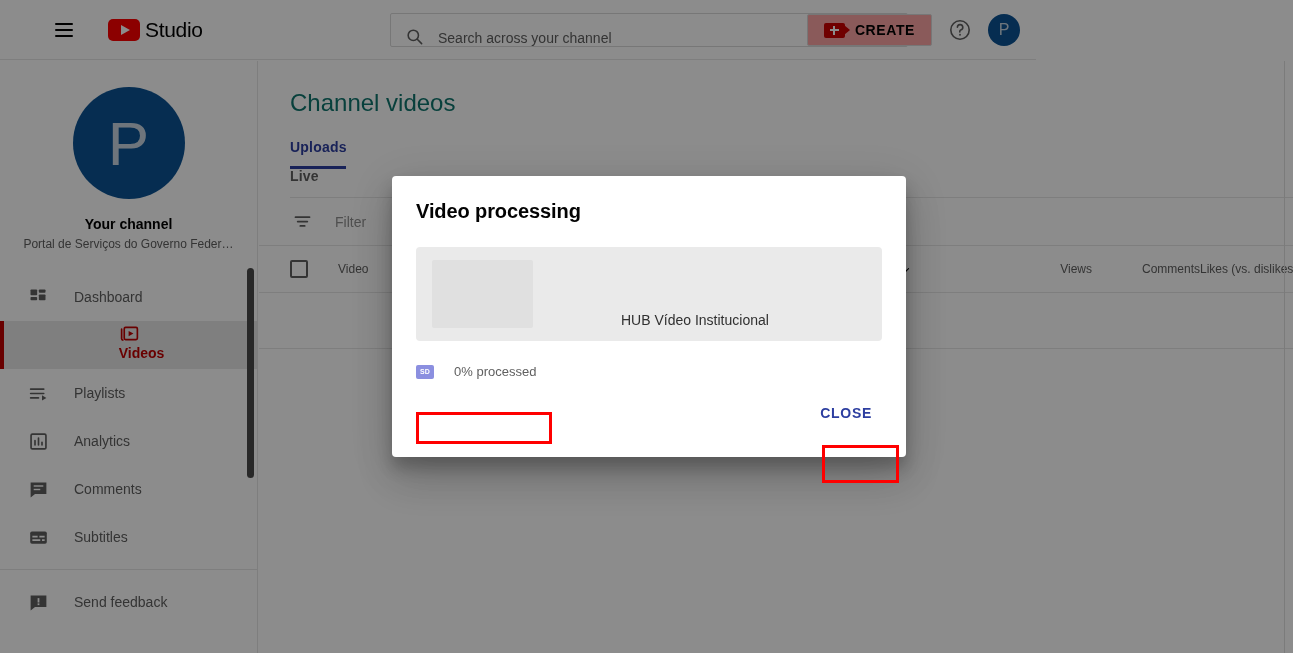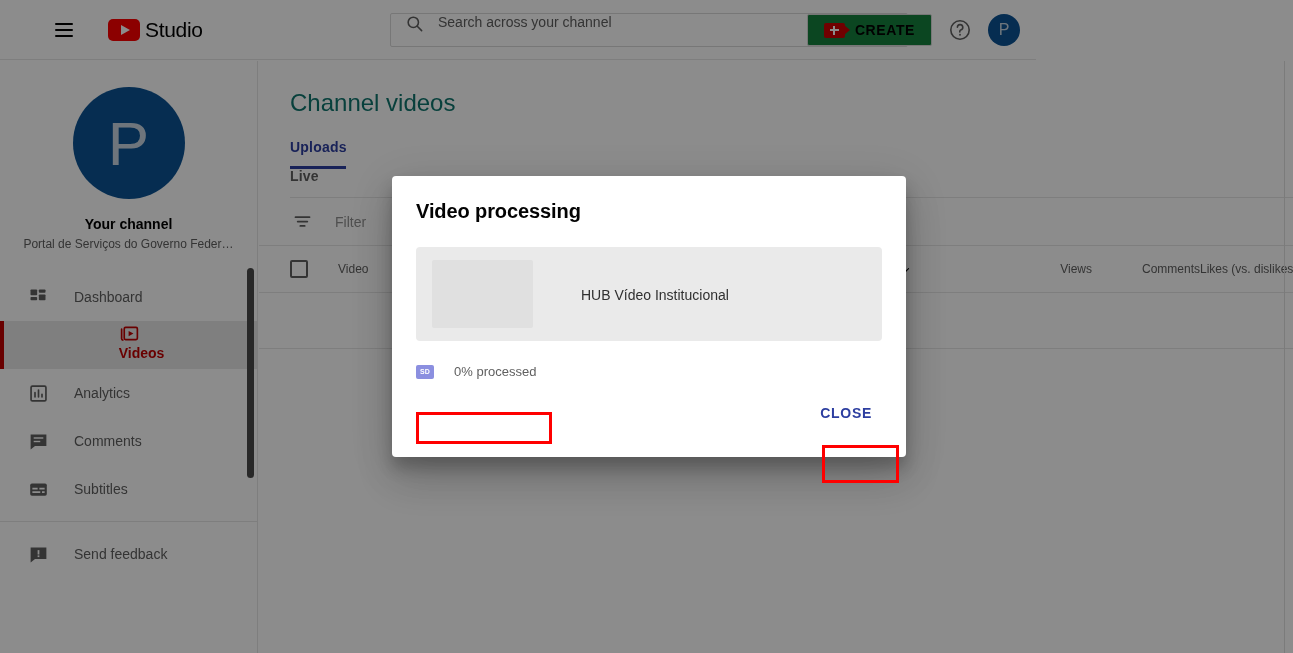--- a/index.html
+++ b/index.html
@@ -64,21 +64,21 @@
     letter-spacing: -0.3px;
     color: #030303;
     font-weight: 400;
   }
   .search-wrap {
     position: absolute;
     left: 390px; top: 13px;
     width: 518px; height: 34px;
     border: 1px solid #d9d9d9;
     border-radius: 2px;
-    display: flex; align-items: flex-start;
+    display: flex; align-items: flex-end;
     background: #ffffff;
   }
   .search-icon {
     margin-left: 14px; margin-right: 14px;
     flex: 0 0 auto;
     display: flex; align-items: center;
   }
   .search-input {
     border: none; outline: none;
     font-size: 14px;
@@ -94,21 +94,21 @@
     right: 16px; top: 0;
     height: 60px;
     display: flex; align-items: center; gap: 16px;
   }
   .create-btn {
     display: flex; align-items: center; gap: 10px;
     height: 32px;
     padding: 0 16px;
     border: 1px solid #d9d9d9;
     border-radius: 2px;
-    background: #15803d;
+    background: #fca5a5;
     cursor: pointer;
     font-size: 14px;
     font-weight: bold;
     letter-spacing: 0.6px;
     color: #030303;
     font-family: "Liberation Sans", sans-serif;
   }
   .cam-icon {
     width: 21px; height: 15px;
     background: #cc0000;
@@ -361,22 +361,23 @@
     color: #030303;
     width: 446px;
   }
   .modal-body b { font-weight: bold; }
   .video-card {
     margin-top: 24px;
     background: #eaeaea;
     border-radius: 4px;
     height: 94px;
     display: flex;
-    align-items: center;
+    align-items: flex-end;
     padding: 13px 16px;
+    gap: 40px;
   }
   .thumb-placeholder {
     width: 101px; height: 68px;
     background: #e0e0e0;
     border-radius: 2px;
     flex: 0 0 101px;
   }
   .video-card-title {
     margin-left: 48px;
     margin-top: 2px;
@@ -513,20 +514,31 @@
         <span class="nav-icon">
           <svg width="21" height="21" viewBox="0 0 24 24" fill="none" stroke="#c00000" stroke-width="1.9">
             <rect x="6" y="5" width="15" height="14" rx="1.5"></rect>
             <path d="M3 7v11a1.5 1.5 0 0 0 1.5 1.5" stroke-linecap="round"></path>
             <path d="M11 9l5.5 3L11 15z" fill="#c00000" stroke="none"></path>
           </svg>
         </span>
         <span>Videos</span>
       </div>
 
+      <div class="nav-item">
+        <span class="nav-icon">
+          <svg width="21" height="21" viewBox="0 0 24 24" fill="none" stroke="#606060" stroke-width="1.9" stroke-linecap="round">
+            <line x1="3" y1="7" x2="18" y2="7"></line>
+            <line x1="3" y1="12" x2="18" y2="12"></line>
+            <line x1="3" y1="17" x2="12" y2="17"></line>
+            <path d="M16 14l5 3-5 3z" fill="#606060" stroke="none"></path>
+          </svg>
+        </span>
+        <span>Playlists</span>
+      </div>
 
       <div class="nav-item">
         <span class="nav-icon">
           <svg width="21" height="21" viewBox="0 0 24 24" fill="none" stroke="#606060" stroke-width="1.9">
             <rect x="3.5" y="3.5" width="17" height="17" rx="1.5"></rect>
             <line x1="8" y1="16" x2="8" y2="11" stroke-linecap="round"></line>
             <line x1="12" y1="16" x2="12" y2="8" stroke-linecap="round"></line>
             <line x1="16" y1="16" x2="16" y2="13" stroke-linecap="round"></line>
           </svg>
         </span>

